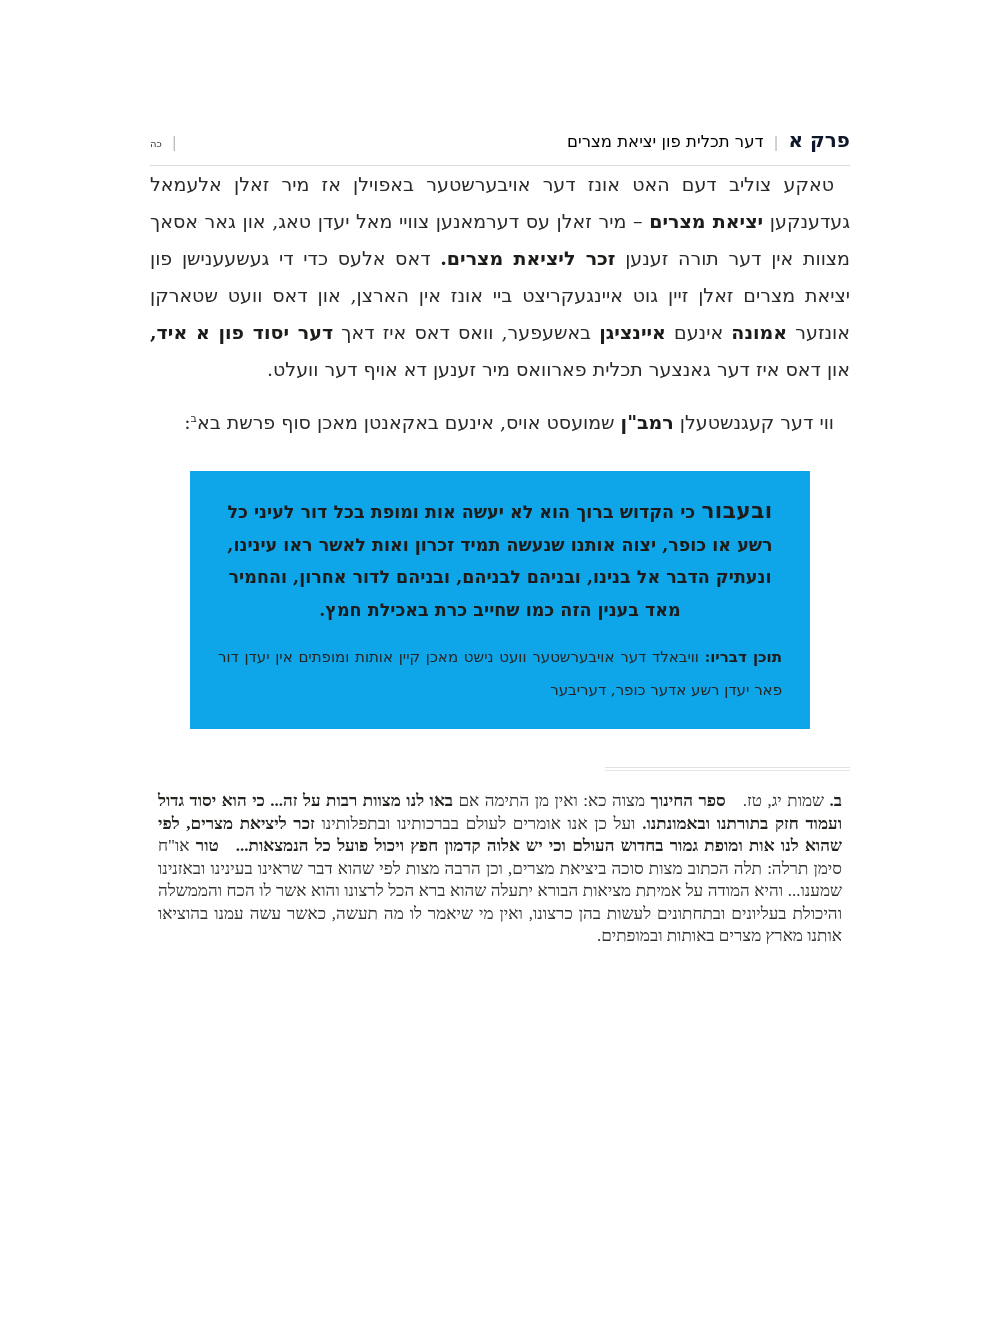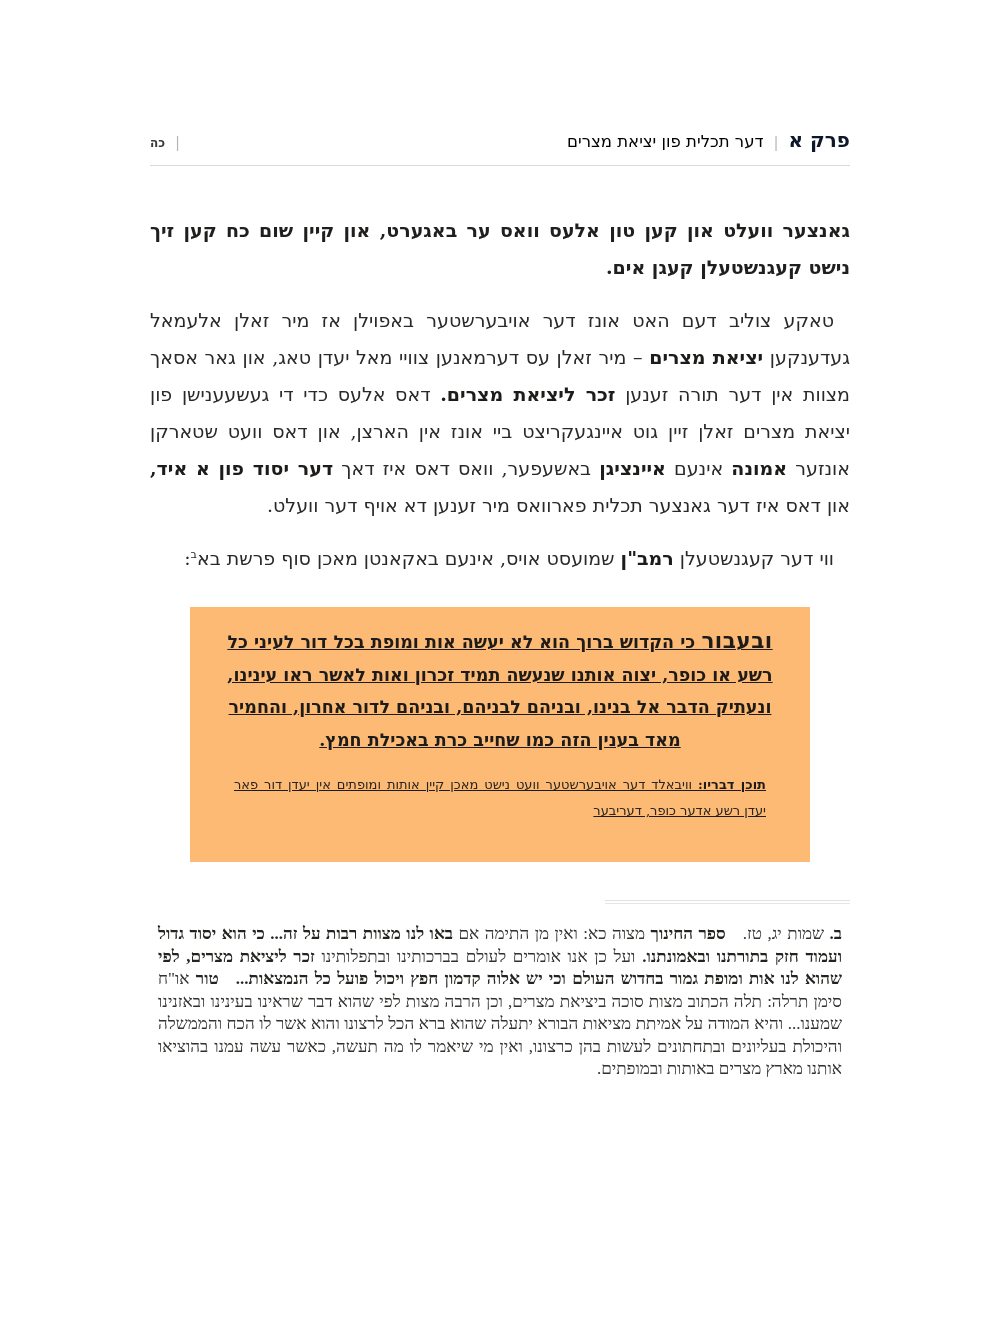--- a/index.html
+++ b/index.html
@@ -11,36 +11,35 @@
   
   .pagehead{
     display:flex;justify-content:space-between;align-items:baseline;
     padding:128px 0 13px;border-bottom:1px solid #dbdbdb;
   }
   .head-right{display:flex;align-items:baseline;}
   .chapter{font-weight:bold;font-size:20px;color:#0f172a;}
   .hdiv{color:#b7b5b2;margin:0 10px;font-size:15px;}
   .head-title{font-size:16.5px;color:#000000;}
   .head-left{display:flex;align-items:baseline;}
-  .pagenum{font-size:12px;color:#3a3835;font-weight:bold;}
+  .pagenum{font-size:10px;color:#3a3835;font-weight:normal;}
   
   .bodytext p{font-size:19px;line-height:37px;text-align:justify;margin:0 0 16px;}
   .p-open{font-weight:bold;margin-top:46px !important;color:#201f1d;}
   .ind{text-indent:16px;}
   .b{font-weight:bold;color:#1d1c1a;}
   sup{font-size:11px;line-height:0;}
   
   .quote{
-    background:#fdba74;margin:30px 40px 38px;padding:18px 28px 22px;
+    background:#0ea5e9;margin:30px 40px 38px;padding:24px 28px 22px;
     color:#1d1c1a;
-    text-decoration:underline;
   }
   .q-main{font-size:17.5px;line-height:32.5px;font-weight:bold;text-align:center;margin:0 0 15px;}
   .q-main .big{font-size:21.5px;letter-spacing:.5px;}
-  .q-sum{font-size:13px;line-height:26px;text-align:justify;margin:16px;font-weight:normal;color:#262523;}
+  .q-sum{font-size:15px;line-height:33px;text-align:justify;margin:0;font-weight:normal;color:#262523;}
   
   .footnotes{margin-top:2px;}
   .fn-rule{width:245px;height:2px;border-top:1px solid #e3e1de;border-bottom:1px solid #e8e6e3;margin:0 0 19px 0;}
   .fn-text{font-size:17px;line-height:22.5px;text-align:justify;margin:8px;color:#33312e;font-family:Liberation Serif, serif;}
   .fn-text .b{color:#25231f;}
 </style>
 </head>
 <body>
 
 <div class="page">
@@ -52,21 +51,20 @@
         <span class="hdiv">|</span>
         <span class="head-title">דער תכלית פון יציאת מצרים</span>
       </div>
       <div class="head-left">
         <span class="hdiv">|</span>
         <span class="pagenum">כה</span>
       </div>
     </header>
 
     <section class="bodytext">
-      <p class="p-open">גאנצער וועלט און קען טון אלעס וואס ער באגערט, און קיין שום כח קען זיך נישט קעגנשטעלן קעגן אים.</p>
       <p class="ind"><span>טאקע צוליב דעם האט אונז דער אויבערשטער באפוילן אז מיר זאלן אלעמאל געדענקען </span><span class="b">יציאת מצרים</span><span> – מיר זאלן עס דערמאנען צוויי מאל יעדן טאג, און גאר אסאך מצוות אין דער תורה זענען </span><span class="b">זכר ליציאת מצרים.</span><span> דאס אלעס כדי די געשעענישן פון יציאת מצרים זאלן זיין גוט איינגעקריצט ביי אונז אין הארצן, און דאס וועט שטארקן אונזער </span><span class="b">אמונה</span><span> אינעם </span><span class="b">איינציגן</span><span> באשעפער, וואס דאס איז דאך </span><span class="b">דער יסוד פון א איד,</span><span> און דאס איז דער גאנצער תכלית פארוואס מיר זענען דא אויף דער וועלט.</span></p>
       <p class="ind"><span>ווי דער קעגנשטעלן </span><span class="b">רמב"ן</span><span> שמועסט אויס, אינעם באקאנטן מאכן סוף פרשת בא</span><sup>ב</sup><span>:</span></p>
     </section>
 
     <section class="quote">
       <p class="q-main"><span class="b big">ובעבור</span><span class="b"> כי הקדוש ברוך הוא לא יעשה אות ומופת בכל דור לעיני כל רשע או כופר, יצוה אותנו שנעשה תמיד זכרון ואות לאשר ראו עינינו, ונעתיק הדבר אל בנינו, ובניהם לבניהם, ובניהם לדור אחרון, והחמיר מאד בענין הזה כמו שחייב כרת באכילת חמץ.</span></p>
       <p class="q-sum"><span class="b">תוכן דבריו:</span><span> וויבאלד דער אויבערשטער וועט נישט מאכן קיין אותות ומופתים אין יעדן דור פאר יעדן רשע אדער כופר, דעריבער</span></p>
     </section>
 
     <section class="footnotes">

